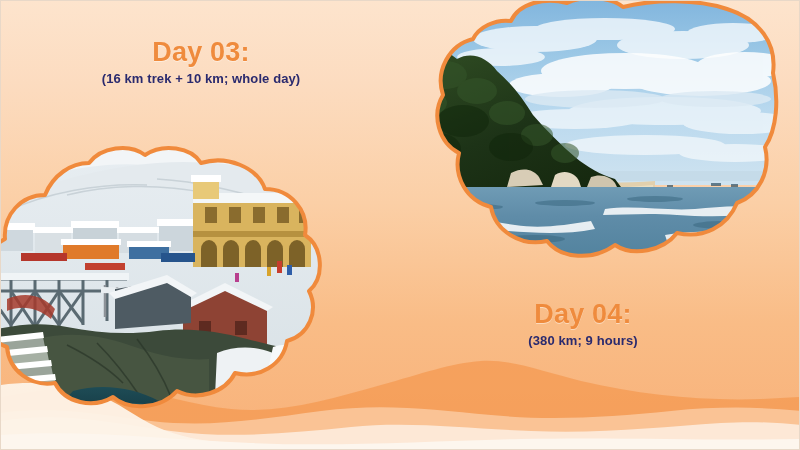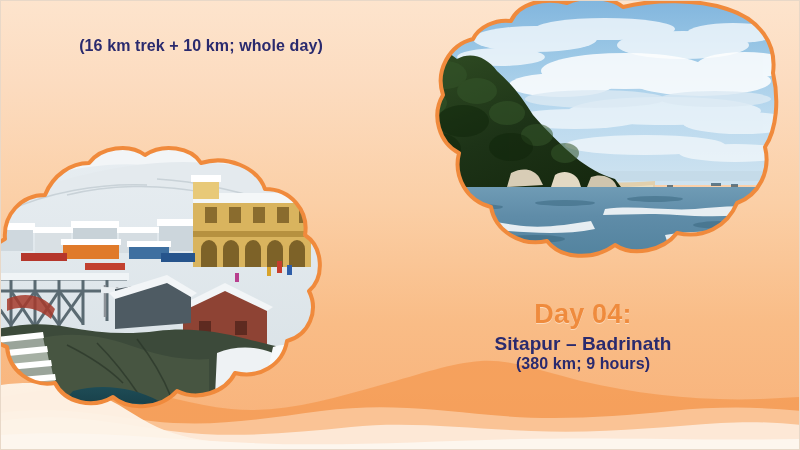--- a/index.html
+++ b/index.html
@@ -55,21 +55,21 @@
   .caption .route {
     display: block;
     color: #2a2a6e;
     font-size: 19px;
     font-weight: bold;
     letter-spacing: 0.1px;
   }
   .caption .detail {
     display: block;
     color: #2a2a6e;
-    font-size: 16px;
+    font-size: 13px;
     font-weight: bold;
     letter-spacing: 0.1px;
   }
 
   #caption-day03 {
     left: 10px;
     top: 36px;
     width: 380px;
   }
   #caption-day04 {
@@ -421,22 +421,22 @@
                C346,108 348,138 332,152 C342,172 332,196 310,202
                C306,226 282,240 258,234 C248,254 220,262 200,252
                C184,270 152,272 136,258 C116,270 88,264 78,244
                C54,248 32,232 30,208 C8,200 0,174 14,156
                C2,138 8,110 28,100 C26,76 44,56 68,56
                C76,36 94,24 112,24 Z" fill="none" stroke="#f08a3c" stroke-width="4" stroke-linejoin="round"></path>
     </svg>
   </div>
 
   <div class="caption" id="caption-day03">
+    <span class="day-title">Day 03:</span>
     <span class="detail">(16 km trek + 10 km; whole day)</span>
   </div>
 
   <div class="caption" id="caption-day04">
     <span class="day-title">Day 04:</span>
-    <span class="route">Sitapur – Badrinath</span>
     <span class="detail">(380 km; 9 hours)</span>
   </div>
 
 </div>
 
 </body></html>

